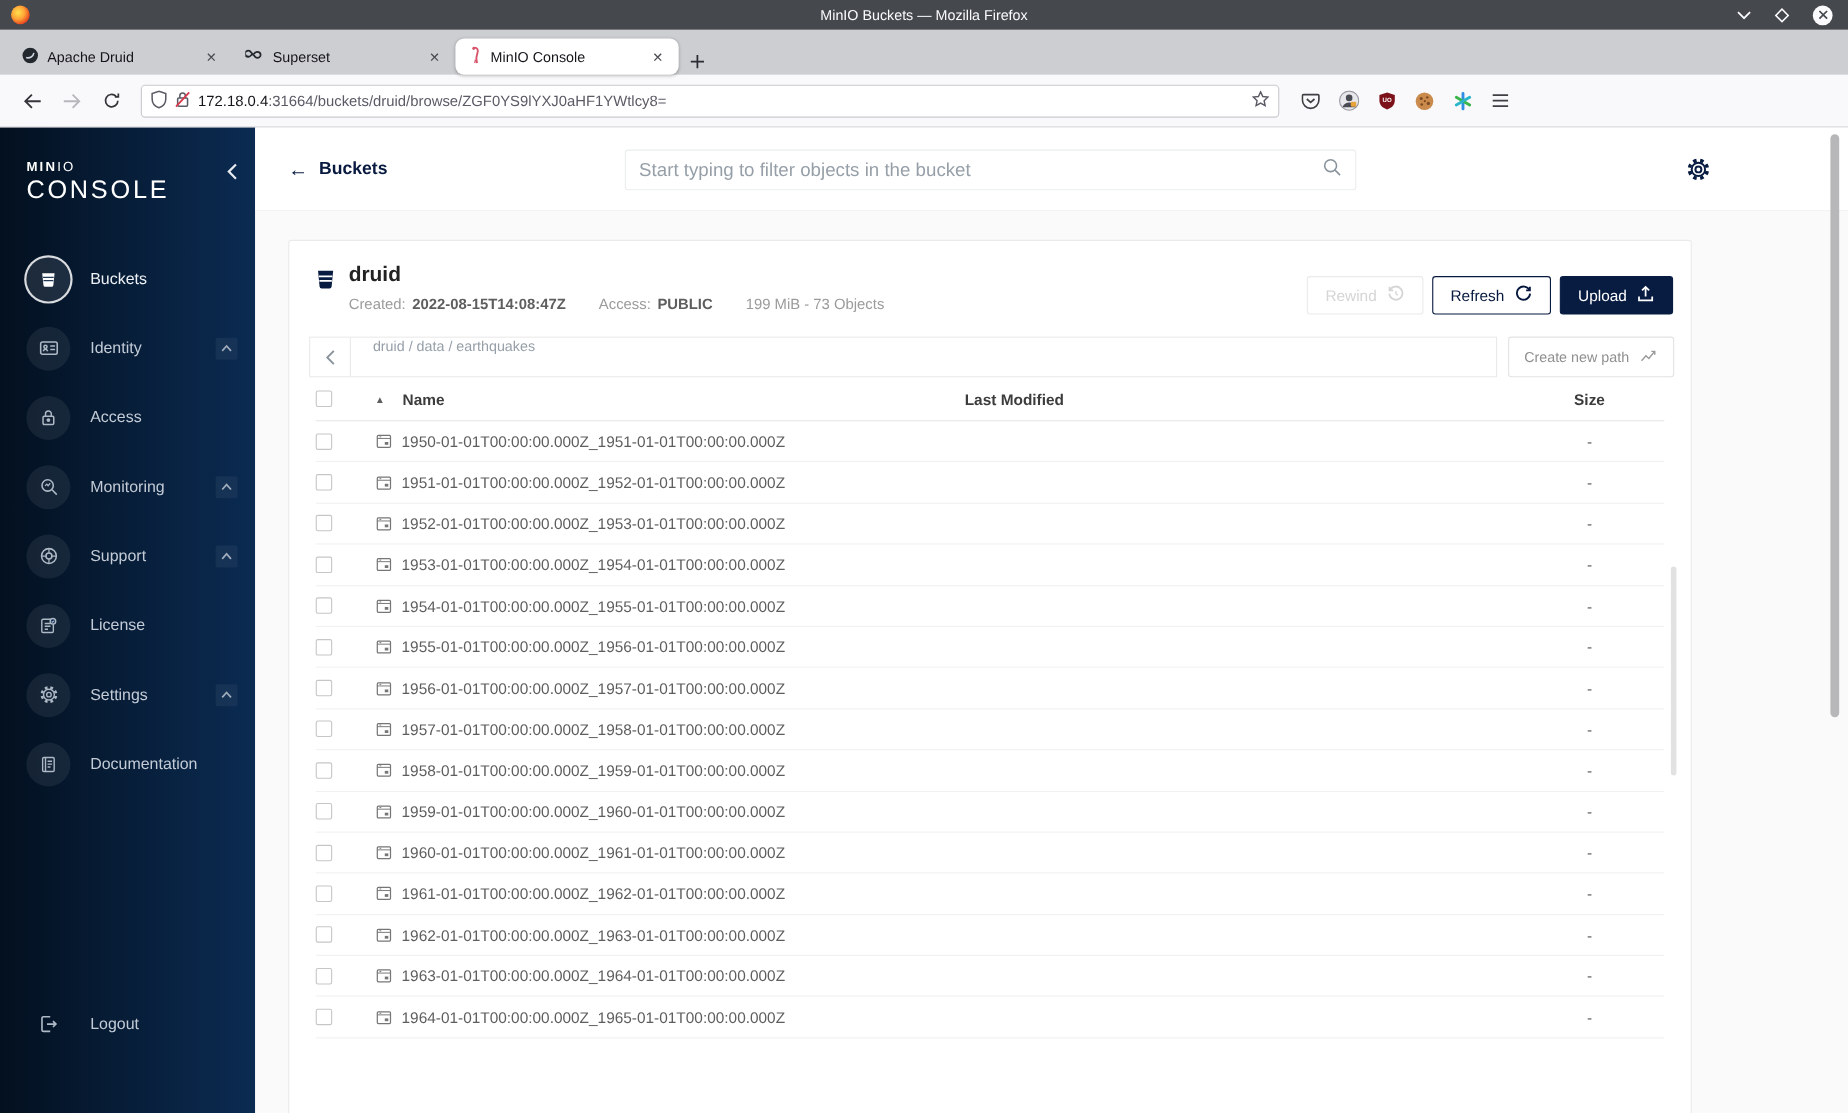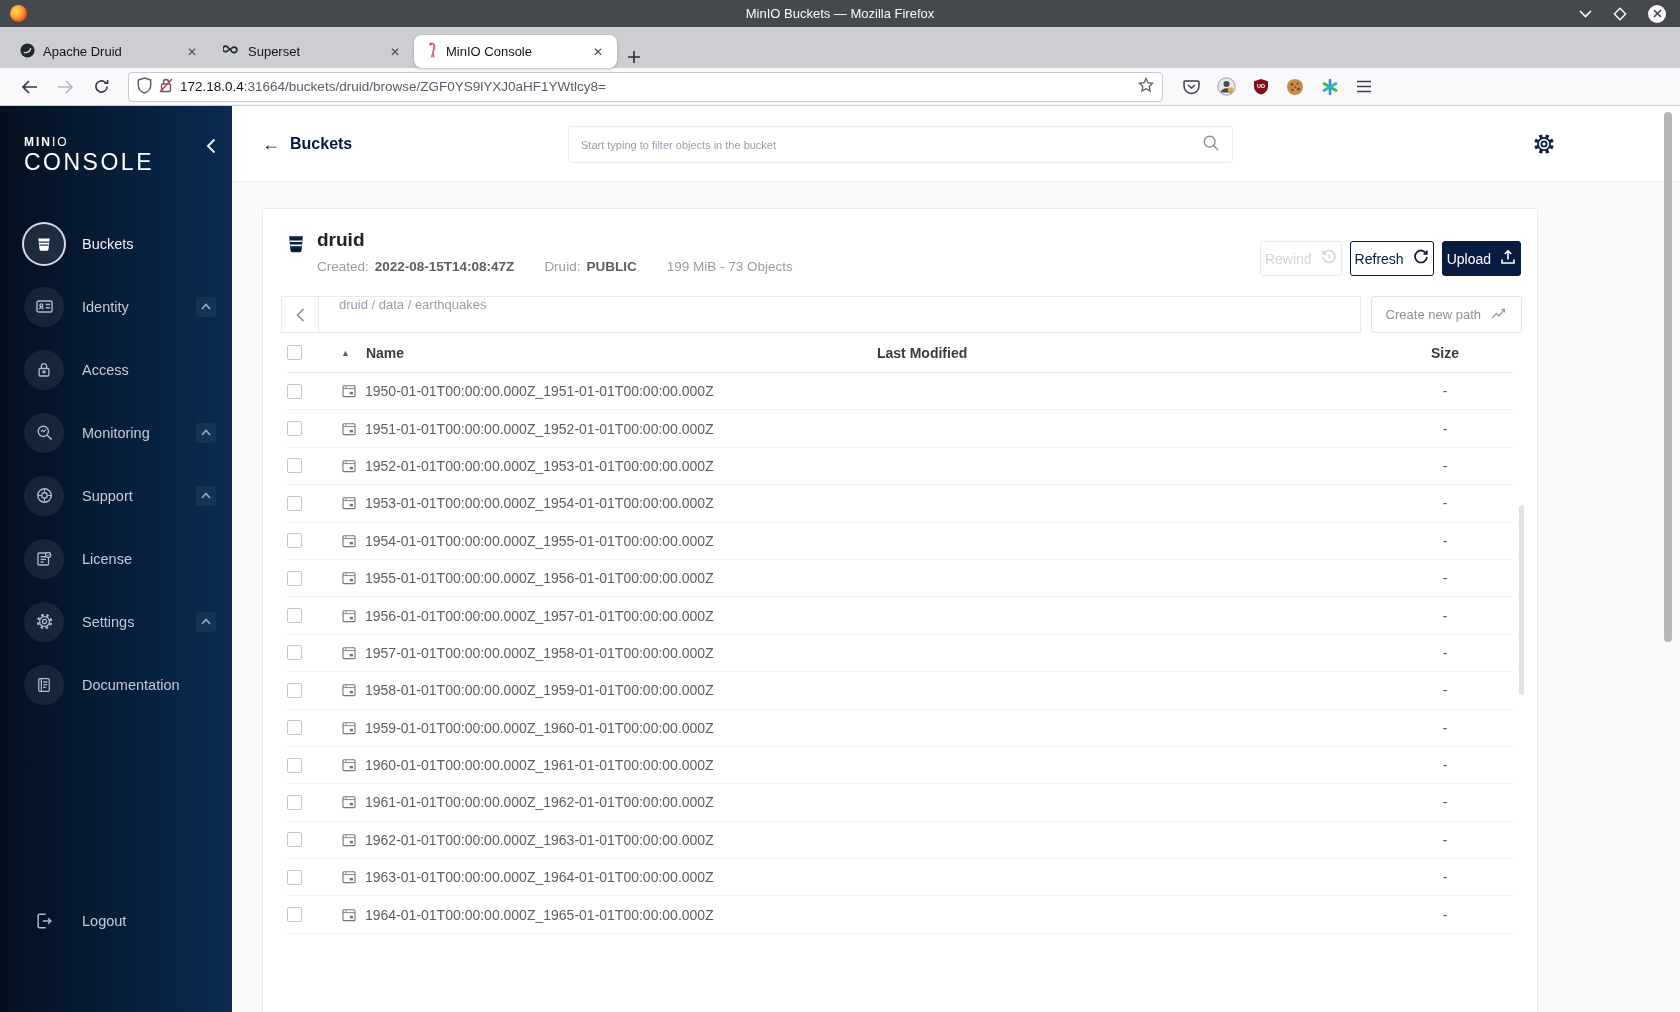--- a/index.html
+++ b/index.html
@@ -14,21 +14,21 @@
   .win-controls svg { display:block; }
   .close-circle { width:18px; height:18px; border-radius:50%; background:#fbfbfe; display:flex; align-items:center; justify-content:center; }
 
   .tabbar { height:41px; background:#cdced2; display:flex; align-items:flex-end; padding-left:8px; }
   .tab { height:33px; display:flex; align-items:center; gap:8px; padding:0 10px 0 12px; width:203px; font-size:13px; color:#15141a; }
   .tab .tab-label { flex:1; white-space:nowrap; overflow:hidden; }
   .tab .tab-close { color:#4a4a52; font-size:12px; padding:2px 4px; }
   .tab.active { background:#ffffff; border-radius:8px; box-shadow:0 1px 3px rgba(0,0,0,.25); }
   .newtab-btn { margin-left:10px; color:#2b2b33; }
 
-  .toolbar { height:38px; background:#f9f9fb; border-bottom:1px solid #ccccd3; display:flex; align-items:center; padding:0 14px; gap:6px; }
+  .toolbar { height:48px; background:#f9f9fb; border-bottom:1px solid #ccccd3; display:flex; align-items:center; padding:0 14px; gap:6px; }
   .nav-btn { width:30px; height:28px; display:flex; align-items:center; justify-content:center; font-size:16px; color:#35363a; }
   .nav-btn.disabled { color:#b6b6bd; }
   .urlbar { flex:0 0 1035px; height:30px; margin-left:6px; background:#ffffff; border:1px solid #c9c9d0; border-radius:4px;
     display:flex; align-items:center; padding:0 8px; gap:7px; font-size:13.5px; }
   .url-text { flex:1; white-space:nowrap; overflow:hidden; color:#5b5b66; }
   .url-text .host { color:#15141a; }
   .right-icons { display:flex; align-items:center; gap:17px; margin-left:14px; }
   .right-icons > * { display:flex; align-items:center; justify-content:center; }
 
   
@@ -49,34 +49,34 @@
   .mi-chevron { color:#9fabbb; background:rgba(255,255,255,.05); border-radius:2px; width:20px; height:20px; display:flex; align-items:center; justify-content:center; }
   .logout { position:absolute; bottom:60px; left:0; width:100%; }
 
   .main { flex:1; background:#fafafa; position:relative; overflow:hidden; }
   .page-header { height:76px; background:#ffffff; border-bottom:1px solid #f2f2f2; display:flex; align-items:center; position:relative; }
   .back-group { display:flex; align-items:center; gap:10px; margin-left:30px; color:#07193e; }
   .back-arrow { font-size:18px; line-height:1; }
   .back-label { font-size:16px; font-weight:bold; }
   .filter-box { position:absolute; left:336px; top:20px; width:665px; height:37px; background:#fff; border:1px solid #eaedee; border-radius:3px;
     display:flex; align-items:center; padding:0 12px; }
-  .filter-box input { border:none; outline:none; flex:1; font-size:11px; color:#737373; font-family:"Liberation Sans",sans-serif; }
+  .filter-box input { border:none; outline:none; flex:1; font-size:17px; color:#737373; font-family:"Liberation Sans",sans-serif; }
   .filter-box input::placeholder { color:#969fa8; }
   .header-gear { position:absolute; right:124px; top:26px; color:#081c42; }
 
   .card { position:absolute; left:30px; top:102px; width:1276px; height:900px; background:#ffffff; border:1px solid #eaeaea; border-radius:3px; }
 
   .bucket-head { display:flex; padding:20px 16px 18px 22px; }
   .bucket-icon-wrap { color:#081c42; margin:4px 10px 0 0; }
   .bucket-title { font-size:19px; font-weight:bold; color:#222222; }
   .bucket-meta { margin-top:8px; font-size:13.5px; color:#9b9b9b; display:flex; gap:6px; align-items:baseline; }
   .bucket-meta b { color:#5e5e5e; font-weight:bold; }
   .bucket-meta .gap { width:18px; }
   .head-buttons { margin-left:auto; display:flex; gap:8px; align-items:flex-start; padding-top:12px; }
-  .btn { height:35px; display:inline-flex; align-items:center; gap:9px; padding:0 4px; font-size:14px; border-radius:3px; background:#fff; border:1px solid #07193e; color:#07193e; cursor:pointer; font-family:"Liberation Sans",sans-serif; }
+  .btn { height:35px; display:inline-flex; align-items:center; gap:9px; padding:0 16px; font-size:14px; border-radius:3px; background:#fff; border:1px solid #07193e; color:#07193e; cursor:pointer; font-family:"Liberation Sans",sans-serif; }
   .btn.disabled { border-color:#eaeaea; color:#d5d5d5; cursor:default; }
   .btn.primary { background:#081c42; border-color:#081c42; color:#ffffff; }
 
   .browse-bar { display:flex; gap:10px; margin:2px 15px 0 18px; align-items:stretch; }
   .crumb-box { flex:1; border:1px solid #eaeaea; display:flex; height:37px; }
   .crumb-back { width:37px; align-self:stretch; border-right:1px solid #eaeaea; display:flex; align-items:center; justify-content:center; color:#8a939b; }
   .crumb-text { padding-left:20px; font-size:13px; color:#969fa8; }
   .btn-create { height:37px; display:inline-flex; align-items:center; gap:10px; padding:0 14px; font-size:13px; border-radius:3px; background:#fff; border:1px solid #e3e3e3; color:#8f8f8f; cursor:pointer; }
 
   .table { margin:0 24px; position:relative; }
@@ -376,21 +376,21 @@
         <span class="bucket-icon-wrap"><svg width="22" height="22" viewBox="0 0 24 24">
               <path d="M4.5 3.5h15L18 19a2.2 2.2 0 0 1-2.2 2H8.2A2.2 2.2 0 0 1 6 19z" fill="currentColor"></path>
               <path d="M5.3 9h13.4M5.8 13.5h12.4" stroke="#ffffff" stroke-width="1.7"></path>
             </svg></span>
         <div>
           <div class="bucket-title">druid</div>
           <div class="bucket-meta">
             <span>Created:</span>
             <b>2022-08-15T14:08:47Z</b>
             <span class="gap"></span>
-            <span>Druid:</span>
+            <span>Access:</span>
             <b>PUBLIC</b>
             <span class="gap"></span>
             <span>199 MiB - 73 Objects</span>
           </div>
         </div>
         <div class="head-buttons">
           <button class="btn disabled">
             <span>Rewind</span>
             <span><svg width="16" height="16" viewBox="0 0 16 16" fill="none" stroke="currentColor" stroke-width="1.6">
                   <path d="M2.6 4.8A6 6 0 1 1 2 8"></path>

